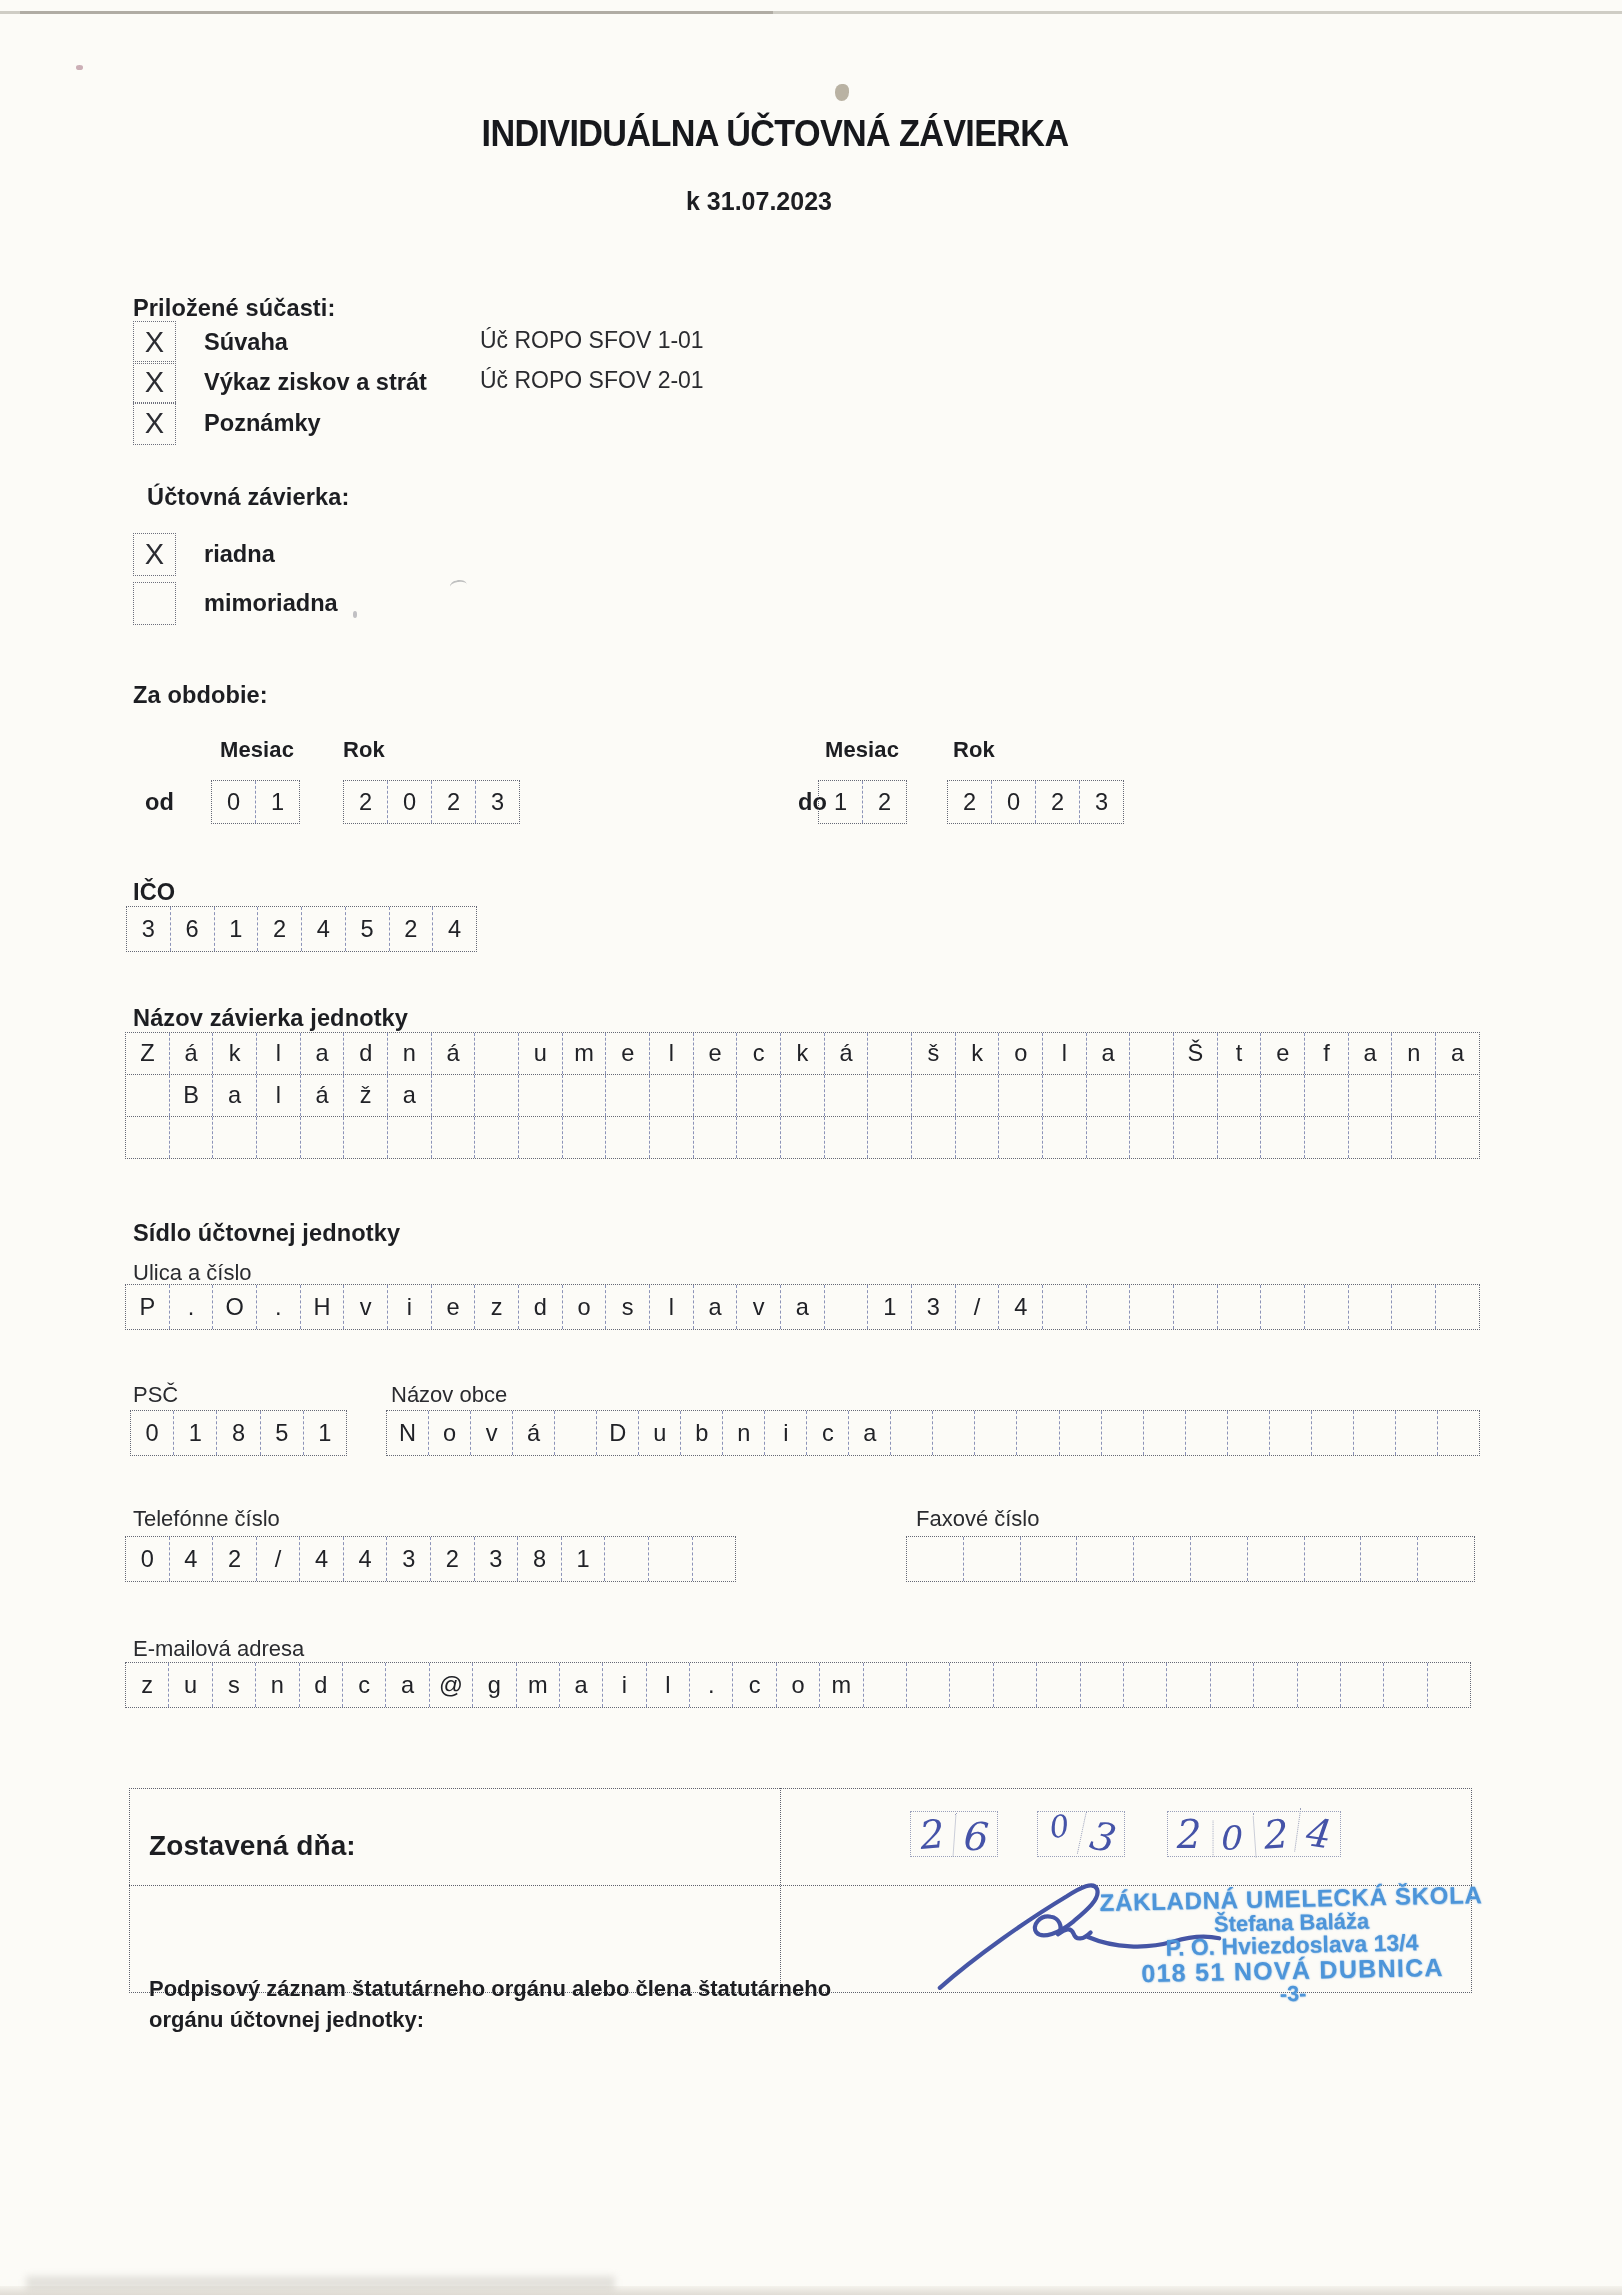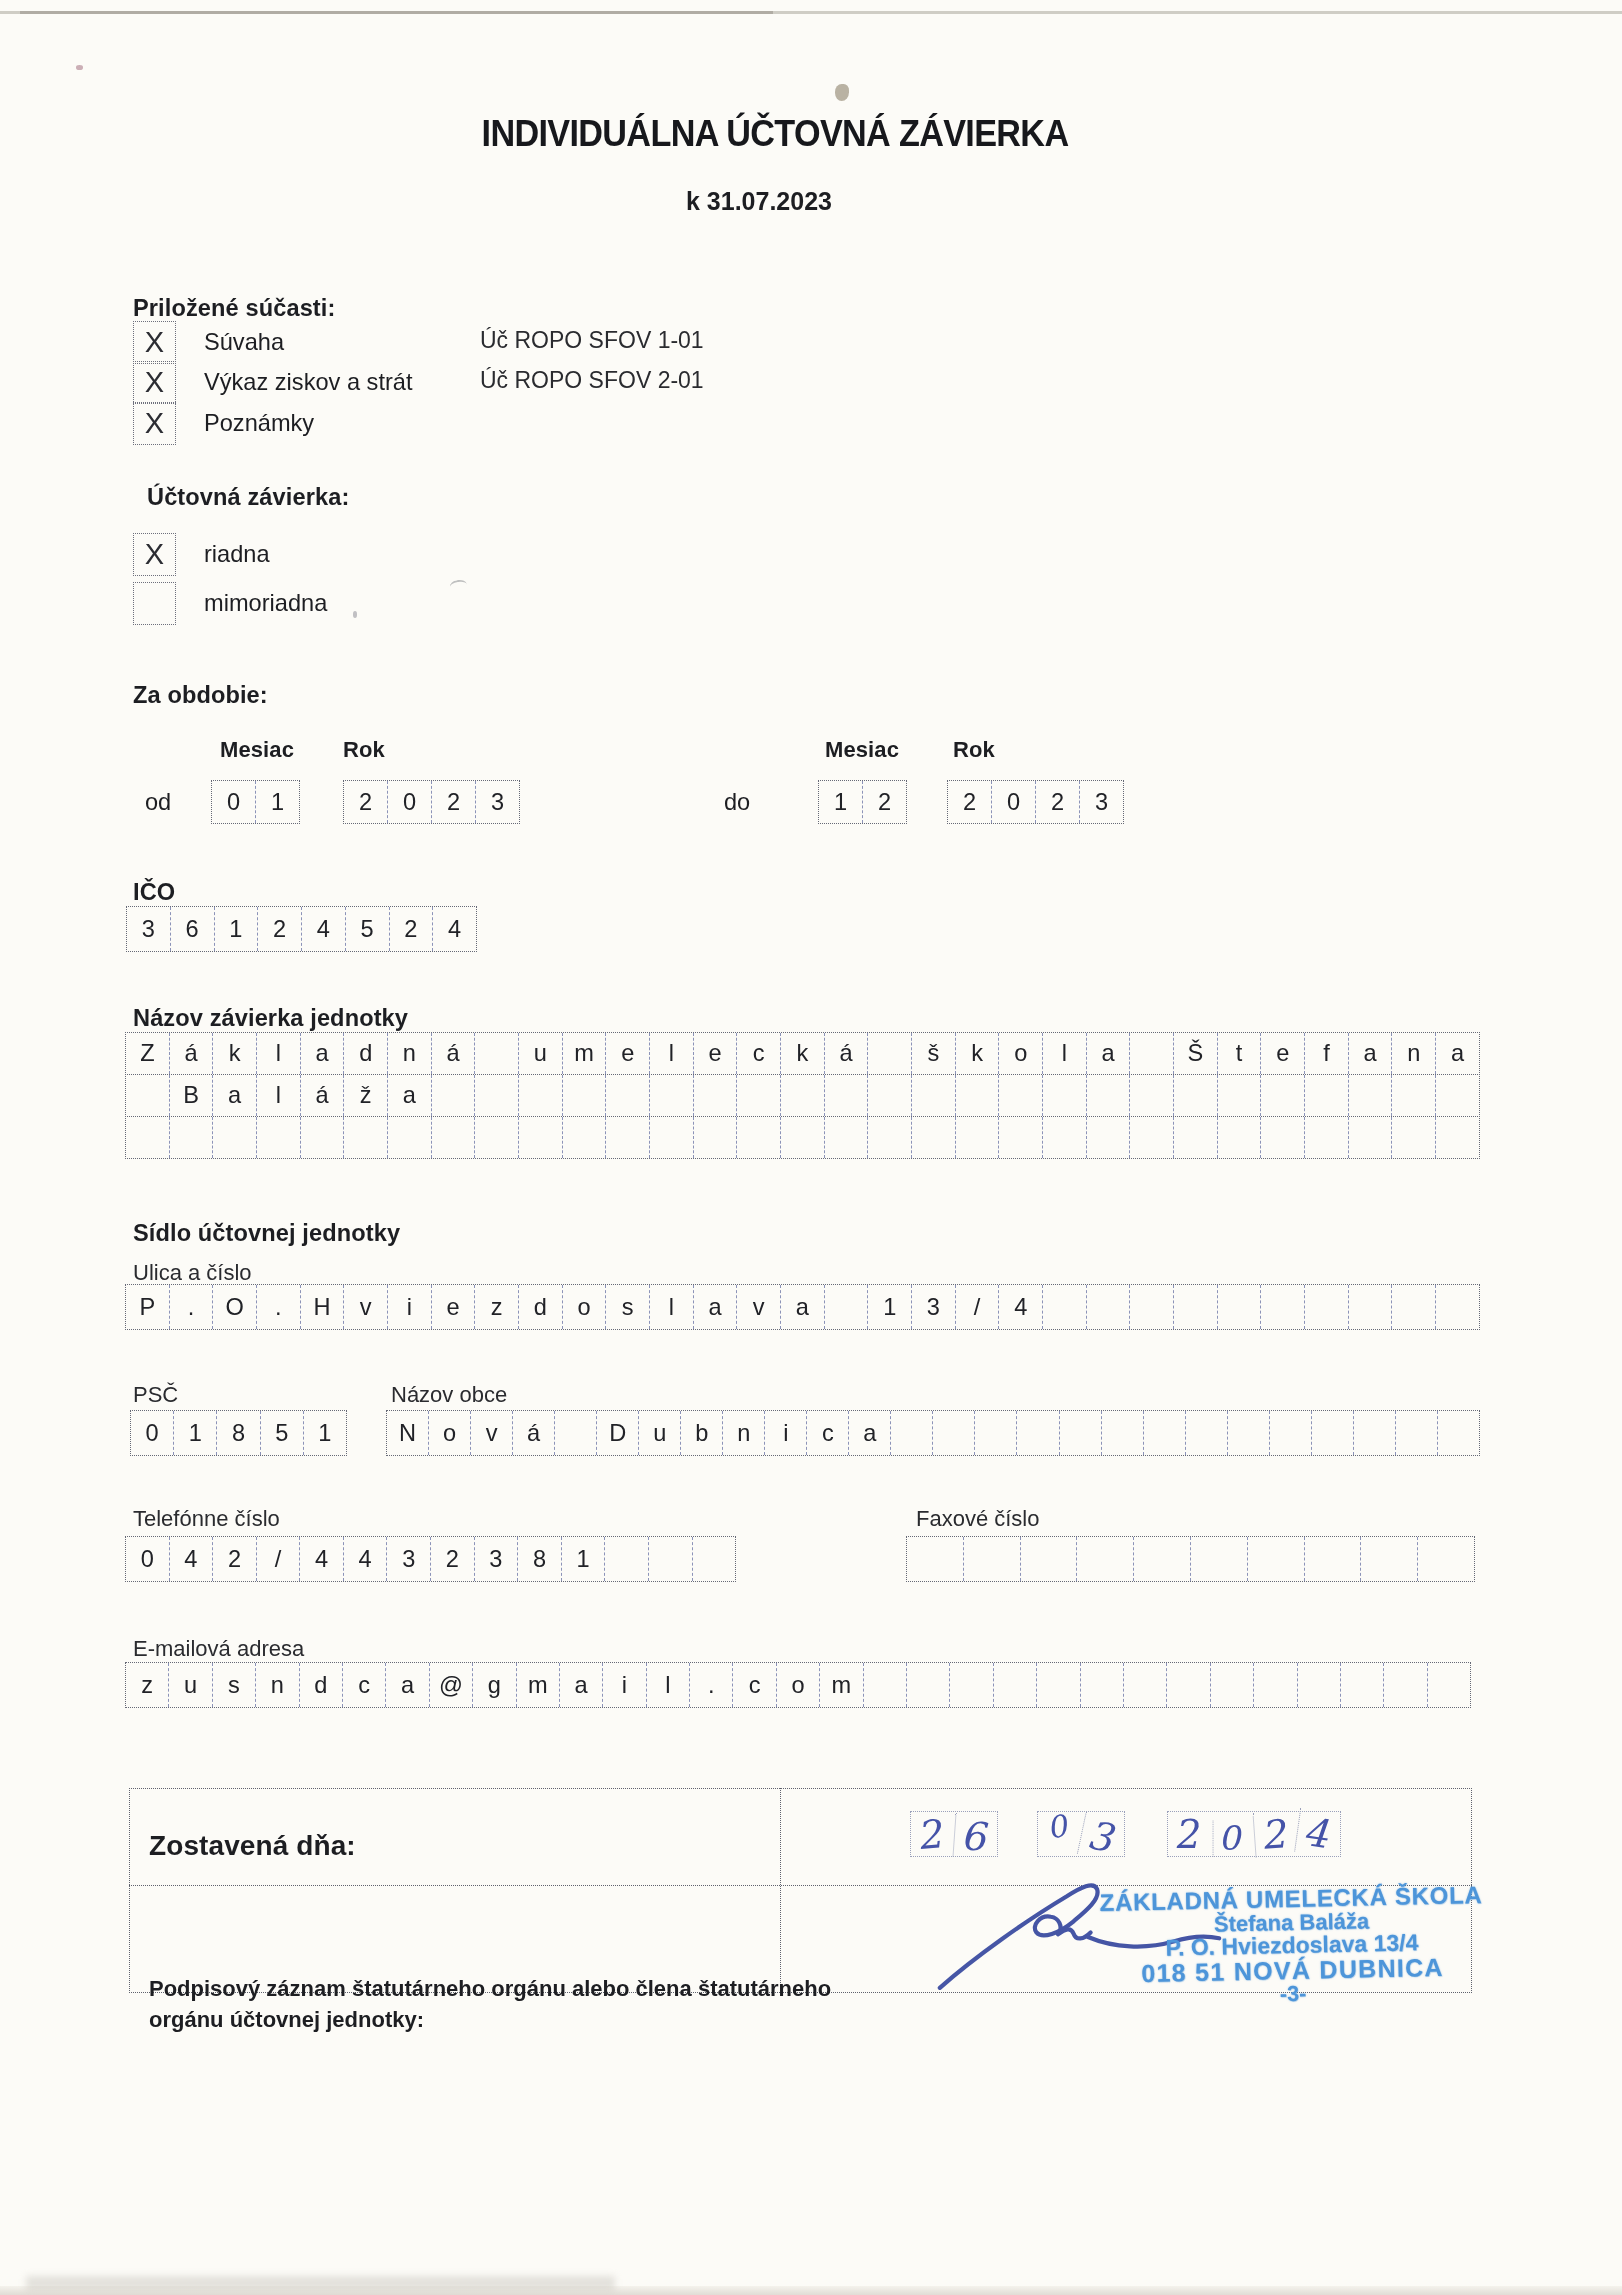--- a/index.html
+++ b/index.html
@@ -6,21 +6,21 @@
   body{
     width:1623px;height:2295px;position:relative;overflow:hidden;
     background:#fcfbf7;
     font-family:"Liberation Sans",sans-serif;
     color:#222326;
   }
   .abs{position:absolute;}
   
   .h-bold{font-weight:bold;font-size:23.6px;letter-spacing:0.1px;color:#1d1e22;}
   .h-reg{font-weight:normal;font-size:22px;color:#2a2b2f;}
-  .rowlbl{font-weight:normal;font-size:23.6px;height:42px;line-height:42px;color:#1d1e22;text-align:center;}
+  .rowlbl{font-weight:bold;font-size:23.6px;height:42px;line-height:42px;color:#1d1e22;text-align:center;}
   .codelbl{font-weight:normal;font-size:23px;height:42px;line-height:42px;color:#2a2b2f;}
   
   .title{
     font-weight:bold;font-size:36px;letter-spacing:-0.7px;color:#17181c;
     text-align:center;transform:scaleX(.95);
   }
   .subtitle{font-weight:bold;font-size:25px;text-align:center;color:#1d1e22;}
   
   .chk{
     width:41px;height:41px;border:1.3px dotted #6d6f7c;
@@ -116,21 +116,21 @@
 <div class="abs rowlbl" style="left:204px;top:582px;">mimoriadna</div>
 
 <div class="abs h-bold" style="left:133px;top:682px;">Za obdobie:</div>
 
 <div class="abs h-bold" style="left:220px;top:737px;font-size:22px;">Mesiac</div>
 <div class="abs h-bold" style="left:343px;top:737px;font-size:22px;">Rok</div>
 <div class="abs h-bold" style="left:825px;top:737px;font-size:22px;">Mesiac</div>
 <div class="abs h-bold" style="left:953px;top:737px;font-size:22px;">Rok</div>
 
 <div class="abs rowlbl" style="left:145px;top:780px;height:44px;line-height:44px;">od</div>
-<div class="abs rowlbl" style="left:724px;top:780px;height:44px;line-height:44px;">do</div>
+<div class="abs rowlbl" style="left:798px;top:780px;height:44px;line-height:44px;">do</div>
 
 <div class="abs grid" style="left:211px;top:780px;width:89px;height:44px;">
     <span class="cell">0</span>
     <span class="cell">1</span>
   </div>
 <div class="abs grid" style="left:343px;top:780px;width:177px;height:44px;">
     <span class="cell">2</span>
     <span class="cell">0</span>
     <span class="cell">2</span>
     <span class="cell">3</span>

